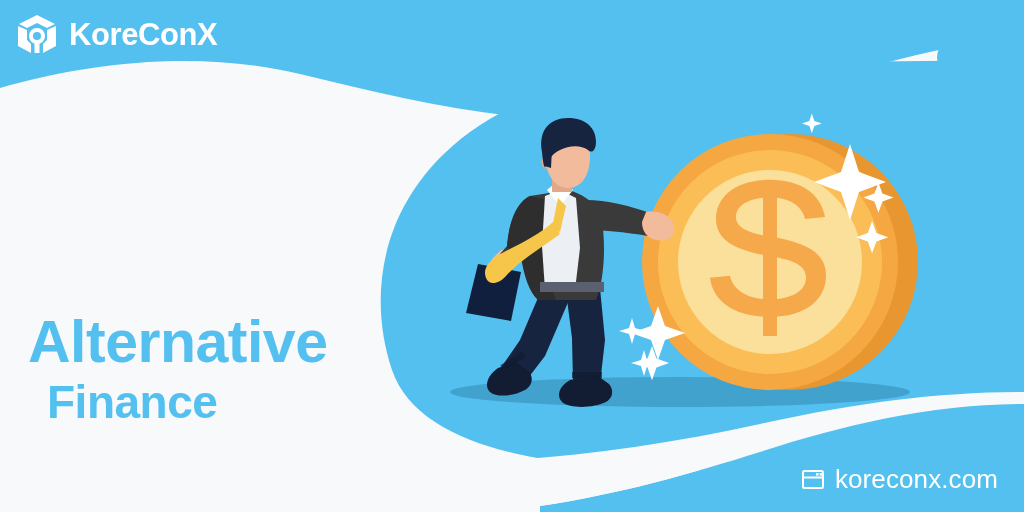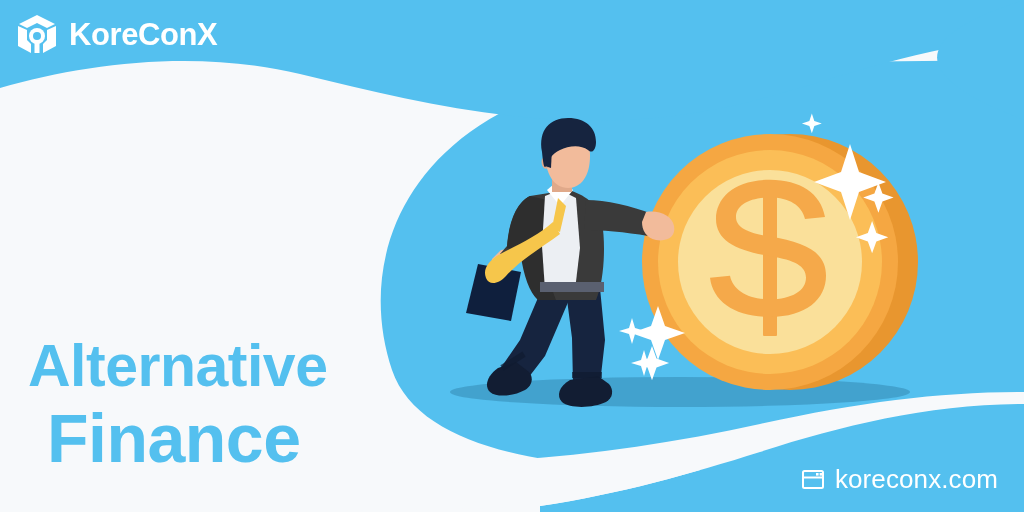--- a/index.html
+++ b/index.html
@@ -46,32 +46,31 @@
     font-family: "Liberation Sans", sans-serif;
   }
 
   
   .headline {
     position: absolute;
     left: 28px;
     top: 312px;
     z-index: 40;
     line-height: 1.04;
-    margin-top: 24px;
   }
   .headline-line {
     color: #54c0ef;
     font-weight: bold;
     font-size: 59px;
     letter-spacing: -0.5px;
     white-space: nowrap;
     font-family: "Liberation Sans", sans-serif;
   }
   .headline-line-2 {
-    font-size: 68px;
+    font-size: 46px;
     margin-top: 6px;
     margin-left: 19px;
   }
 
   
   .site-url {
     position: absolute;
     right: 26px;
     bottom: 17px;
     z-index: 40;

